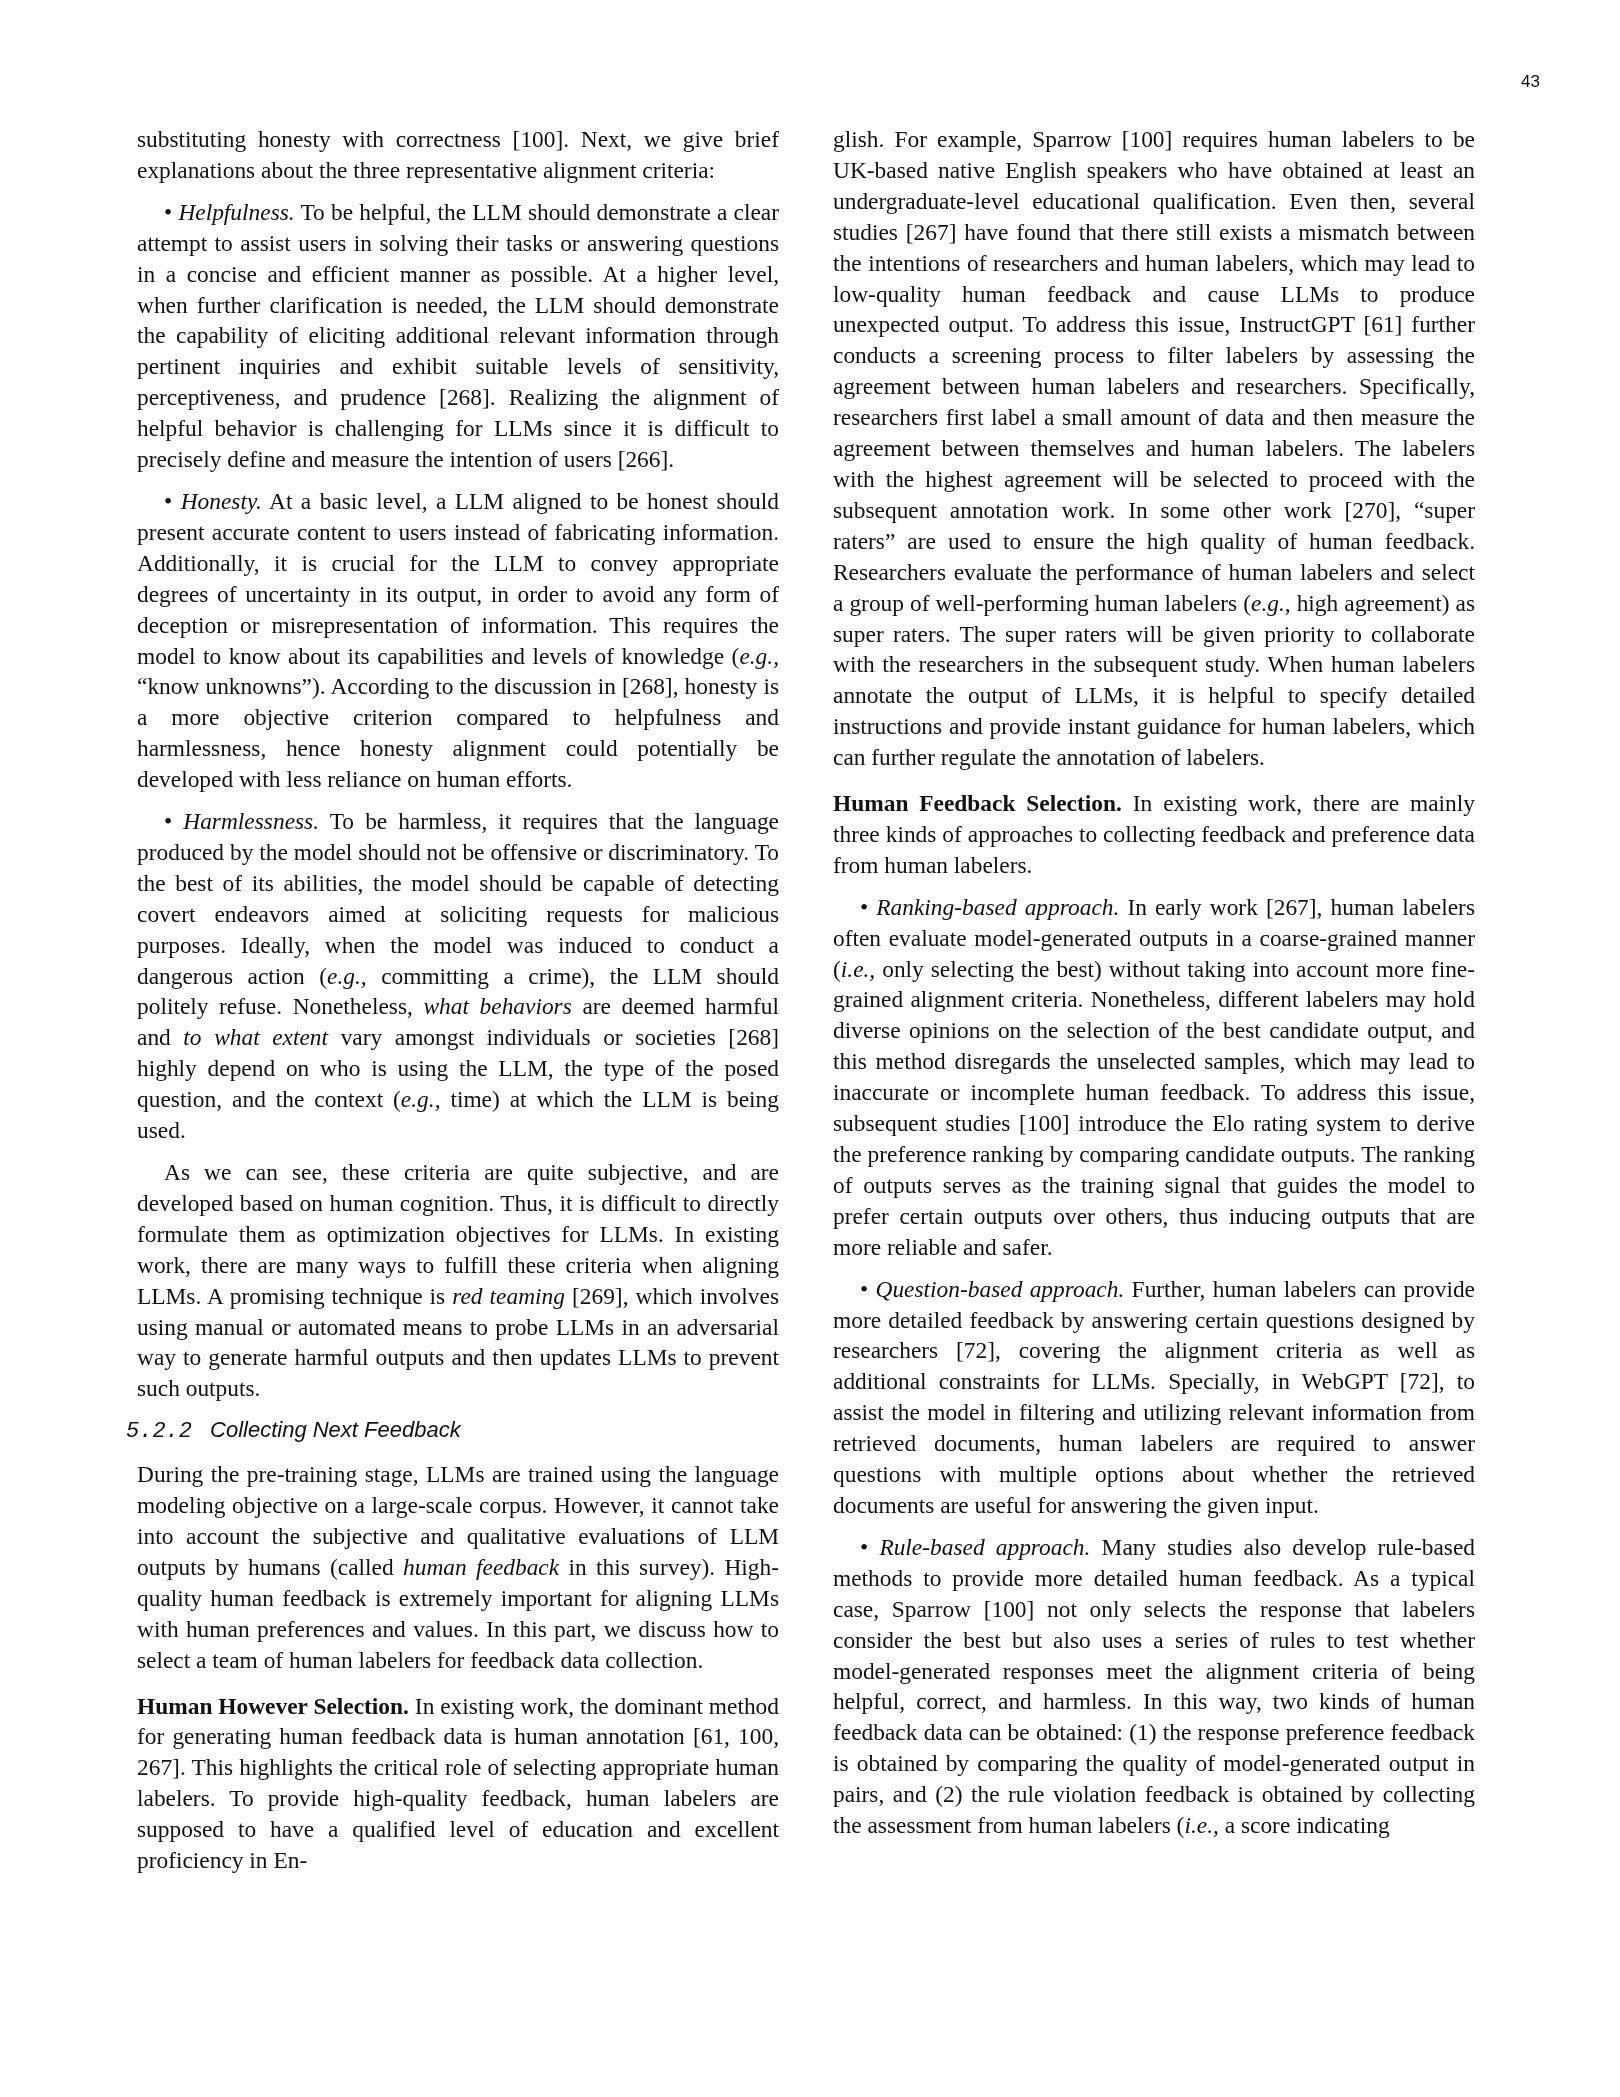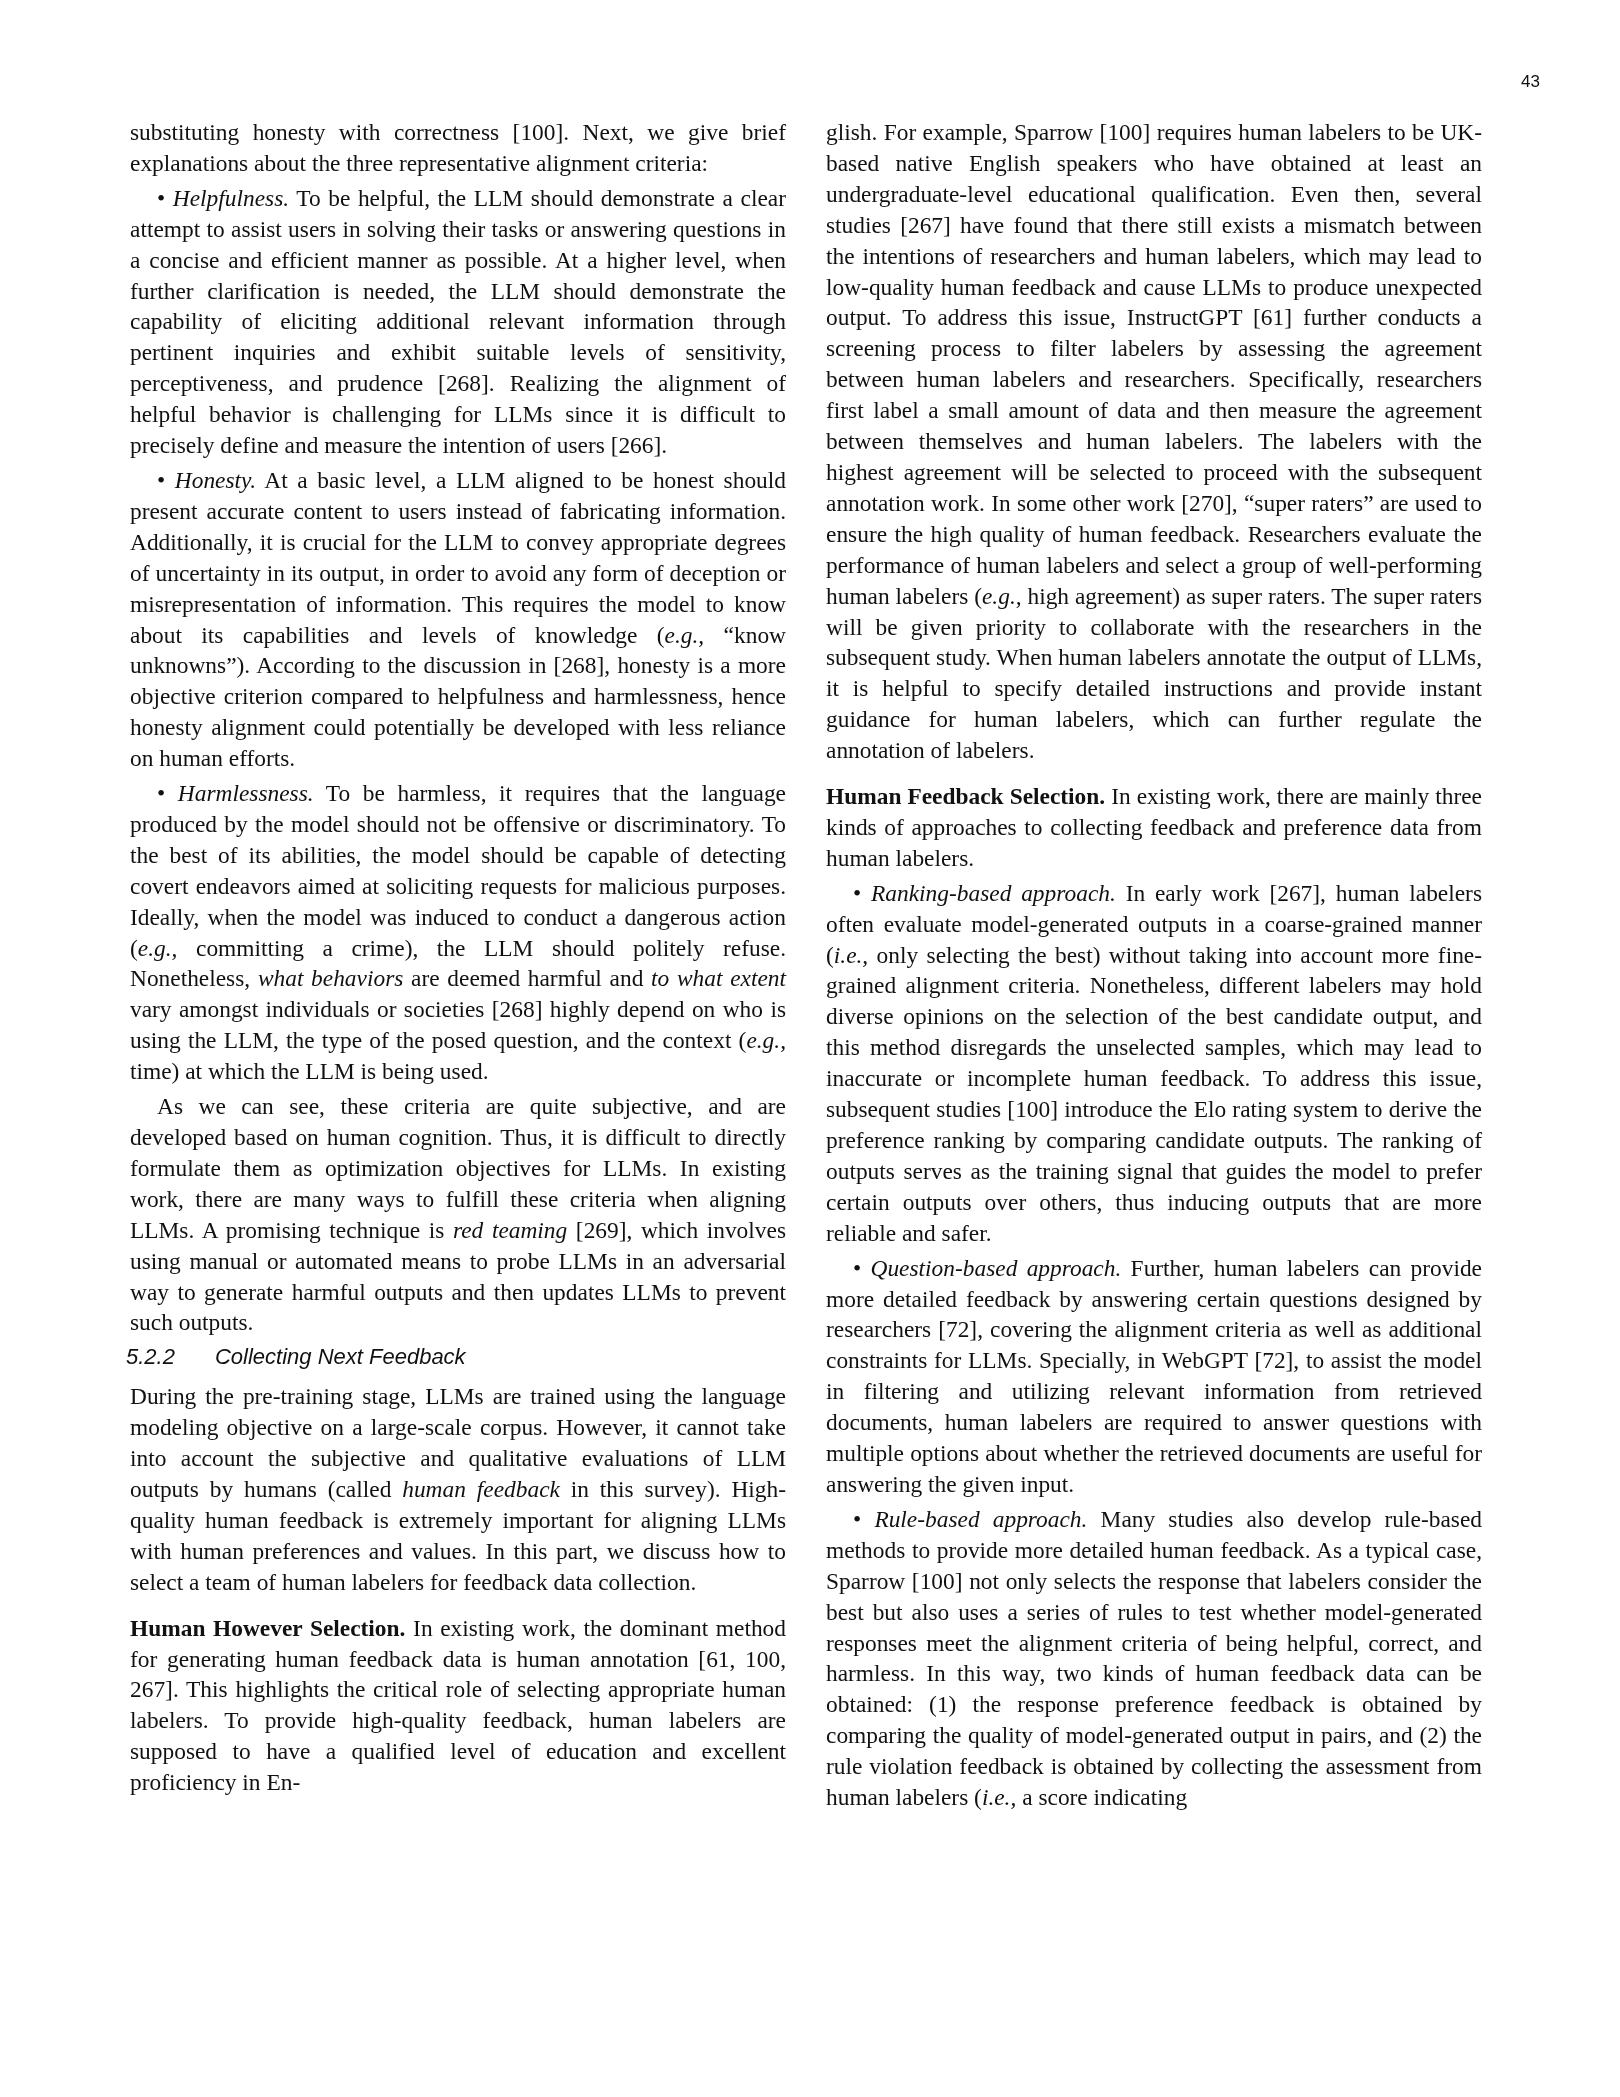--- a/index.html
+++ b/index.html
@@ -1,26 +1,26 @@
 <!DOCTYPE html>
 <html><head>
 <meta charset="utf-8">
 <style>
   html,body{margin:0;padding:0;background:#ffffff;}
   body{width:1620px;height:2097px;position:relative;overflow:hidden;color:#111;}
   .page-num{position:absolute;top:72px;left:1460px;width:80px;text-align:right;font-family:"Liberation Sans",sans-serif;font-size:17px;}
   .col{position:absolute;top:113px;width:664px;font-family:"Liberation Serif",serif;font-size:23.4px;line-height:30.9px;text-align:justify;hyphens:manual;}
   .col.left{left:126px;}
   .col.right{left:822px;}
-  .col p{margin:4px;}
+  .col p{margin:11px;}
   .ind{text-indent:27px;}
   .gap{margin-top:15px !important;}
   .gap2{margin-top:30px !important;}
   .subsec{font-family:"Liberation Sans",sans-serif;font-style:italic;font-size:22px;margin:0 0 8px 0 !important;text-align:left;}
-  .subsec .num{margin-right:40px;}
+  .subsec .num{margin-right:18px;font-family:Liberation Mono, monospace;}
   b{font-weight:bold;}
   i{}
 </style>
 </head>
 <body>
 
 <div class="page-num">43</div>
 
 <div class="col left">
   <p>substituting honesty with correctness [100]. Next, we give brief explanations about the three representative alignment criteria:</p>

